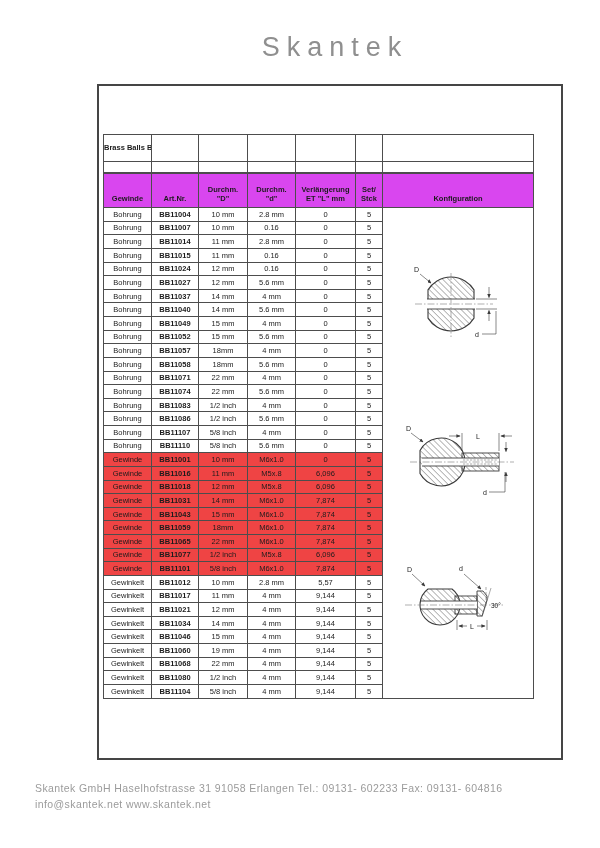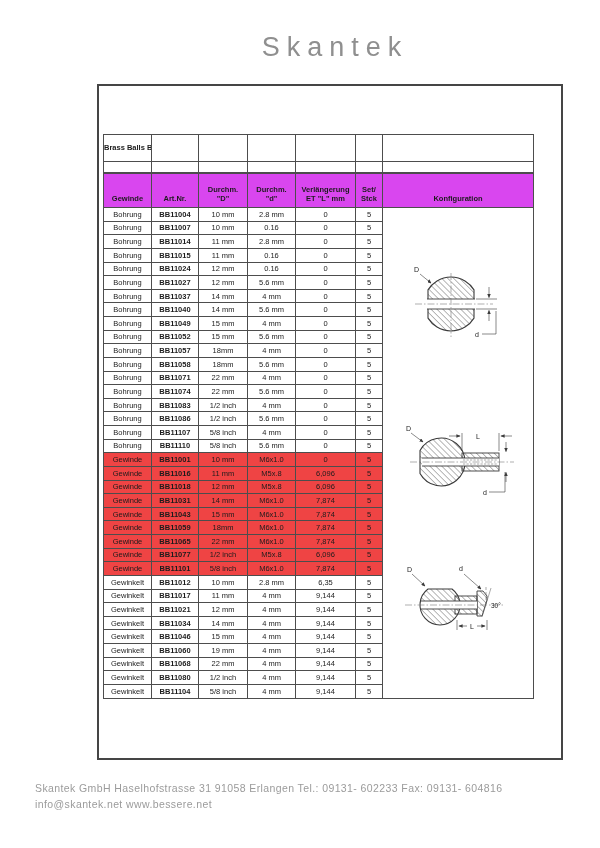--- a/index.html
+++ b/index.html
@@ -429,21 +429,21 @@
             <td>5/8 inch</td>
             <td>M6x1.0</td>
             <td>7,874</td>
             <td>5</td>
           </tr>
           <tr class="data-row">
             <td>Gewinkelt</td>
             <td class="bold">BB11012</td>
             <td>10 mm</td>
             <td>2.8 mm</td>
-            <td>6,35</td>
+            <td>5,57</td>
             <td>5</td>
           </tr>
           <tr class="data-row">
             <td>Gewinkelt</td>
             <td class="bold">BB11017</td>
             <td>11 mm</td>
             <td>4 mm</td>
             <td>9,144</td>
             <td>5</td>
           </tr>
@@ -504,17 +504,17 @@
             <td>5</td>
           </tr>
         </tbody>
     </table>
   </div>
 
   <div class="footer">
     <div>Skantek GmbH Haselhofstrasse 31 91058 Erlangen Tel.: 09131- 602233 Fax: 09131- 604816</div>
     <div>
       <a>info@skantek.net</a>
-      <span>www.bessere.net</span>
+      <span>www.skantek.net</span>
     </div>
   </div>
 
 </div>
 
 </body></html>

